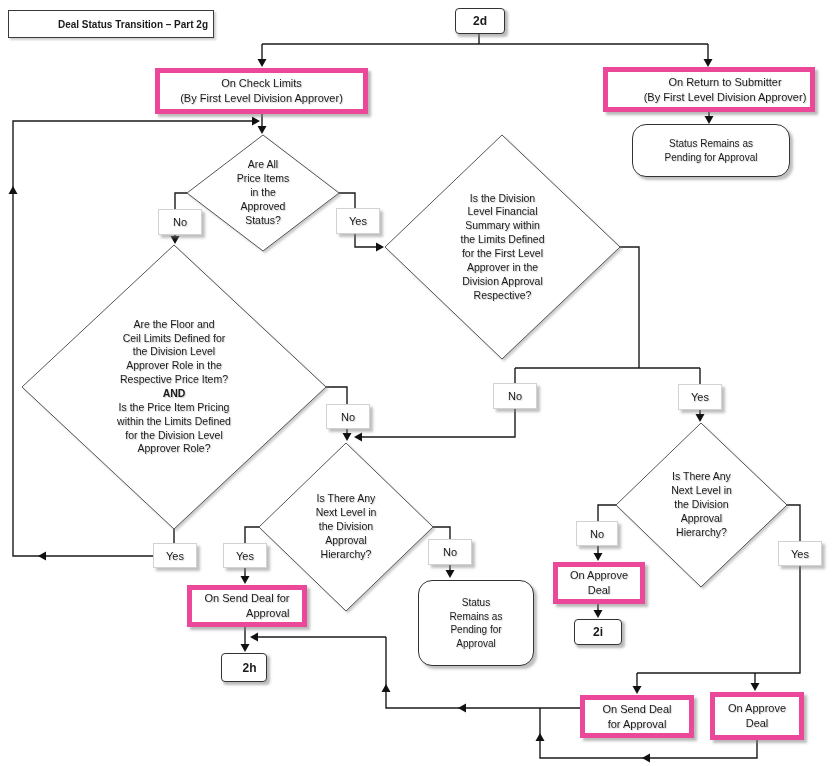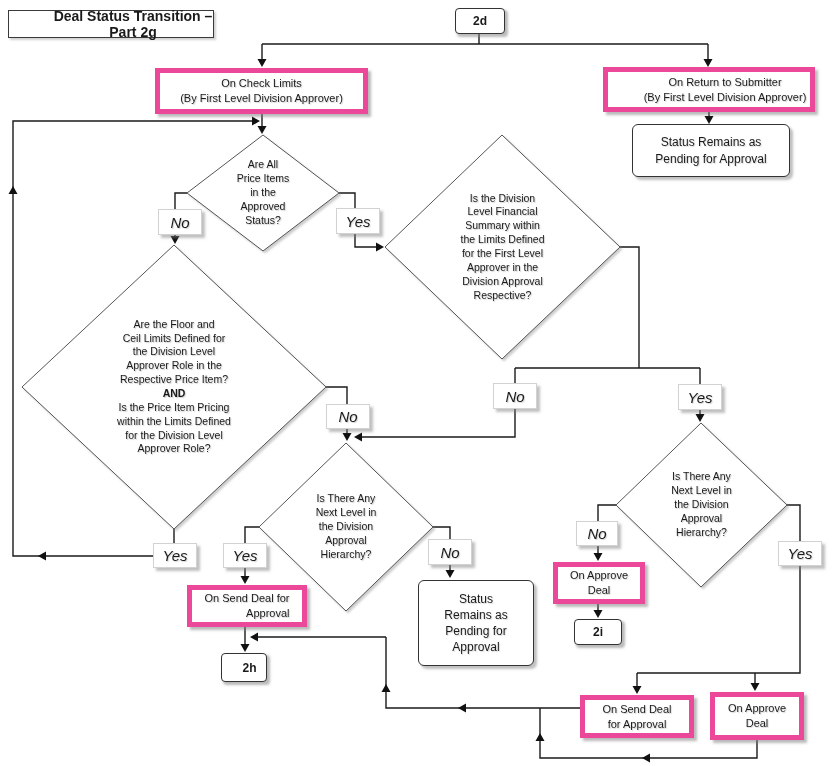--- a/index.html
+++ b/index.html
@@ -4,26 +4,26 @@
 <style>
   html,body{margin:0;padding:0;background:#fff;}
   #canvas{position:relative;width:835px;height:766px;background:#fff;overflow:hidden;
           font-family:"Liberation Sans",sans-serif;color:#1a1a1a;}
   svg.layer{position:absolute;left:0;top:0;}
   .node{position:absolute;display:flex;align-items:center;justify-content:center;
         text-align:center;background:#fff;white-space:pre-line;box-sizing:border-box;}
   .evt{border:5px solid #ec4899;box-shadow:3px 3px 2.5px rgba(130,130,130,0.55);
        font-size:11px;line-height:1.32;text-shadow:1px 1px 1px rgba(160,160,160,0.45);}
   .lbl{border:1px solid #d2d2d2;box-shadow:3px 3px 2.5px rgba(130,130,130,0.5);
-       font-size:15px;text-shadow:1px 1px 1px rgba(160,160,160,0.45);font-style:italic;}
+       font-size:11px;text-shadow:1px 1px 1px rgba(160,160,160,0.45);}
   .term{border:1.4px solid #333;border-radius:4px;font-weight:bold;font-size:12px;
         box-shadow:2.5px 2.5px 2.5px rgba(130,130,130,0.55);}
-  .status{border:1.3px solid #333;border-radius:6px;font-size:12px;line-height:1.35;
+  .status{border:1.3px solid #333;border-radius:14px;font-size:10px;line-height:1.35;
         box-shadow:3px 3px 2.5px rgba(130,130,130,0.5);text-shadow:1px 1px 1px rgba(160,160,160,0.4);}
-  .titlebox{border:1.6px solid #3a3a3a;font-weight:bold;font-size:14px;
+  .titlebox{border:1.6px solid #3a3a3a;font-weight:bold;font-size:10px;
         box-shadow:2px 2px 2px rgba(150,150,150,0.45);padding-left:44px;}
   .dtext{position:absolute;display:flex;flex-direction:column;align-items:center;justify-content:center;
          text-align:center;font-size:10.5px;line-height:1.32;white-space:pre-line;background:transparent;
          text-shadow:1px 1px 1px rgba(160,160,160,0.5);}
   .dtext .and{font-weight:bold;}
   .diamond{fill:#fff;stroke:#555;stroke-width:1;filter:drop-shadow(2px 2px 1px rgba(140,140,140,0.45));}
   .conn{stroke:#1a1a1a;stroke-width:1.4;fill:none;}
   .ah{fill:#111;stroke:none;}
 </style>
 </head>

